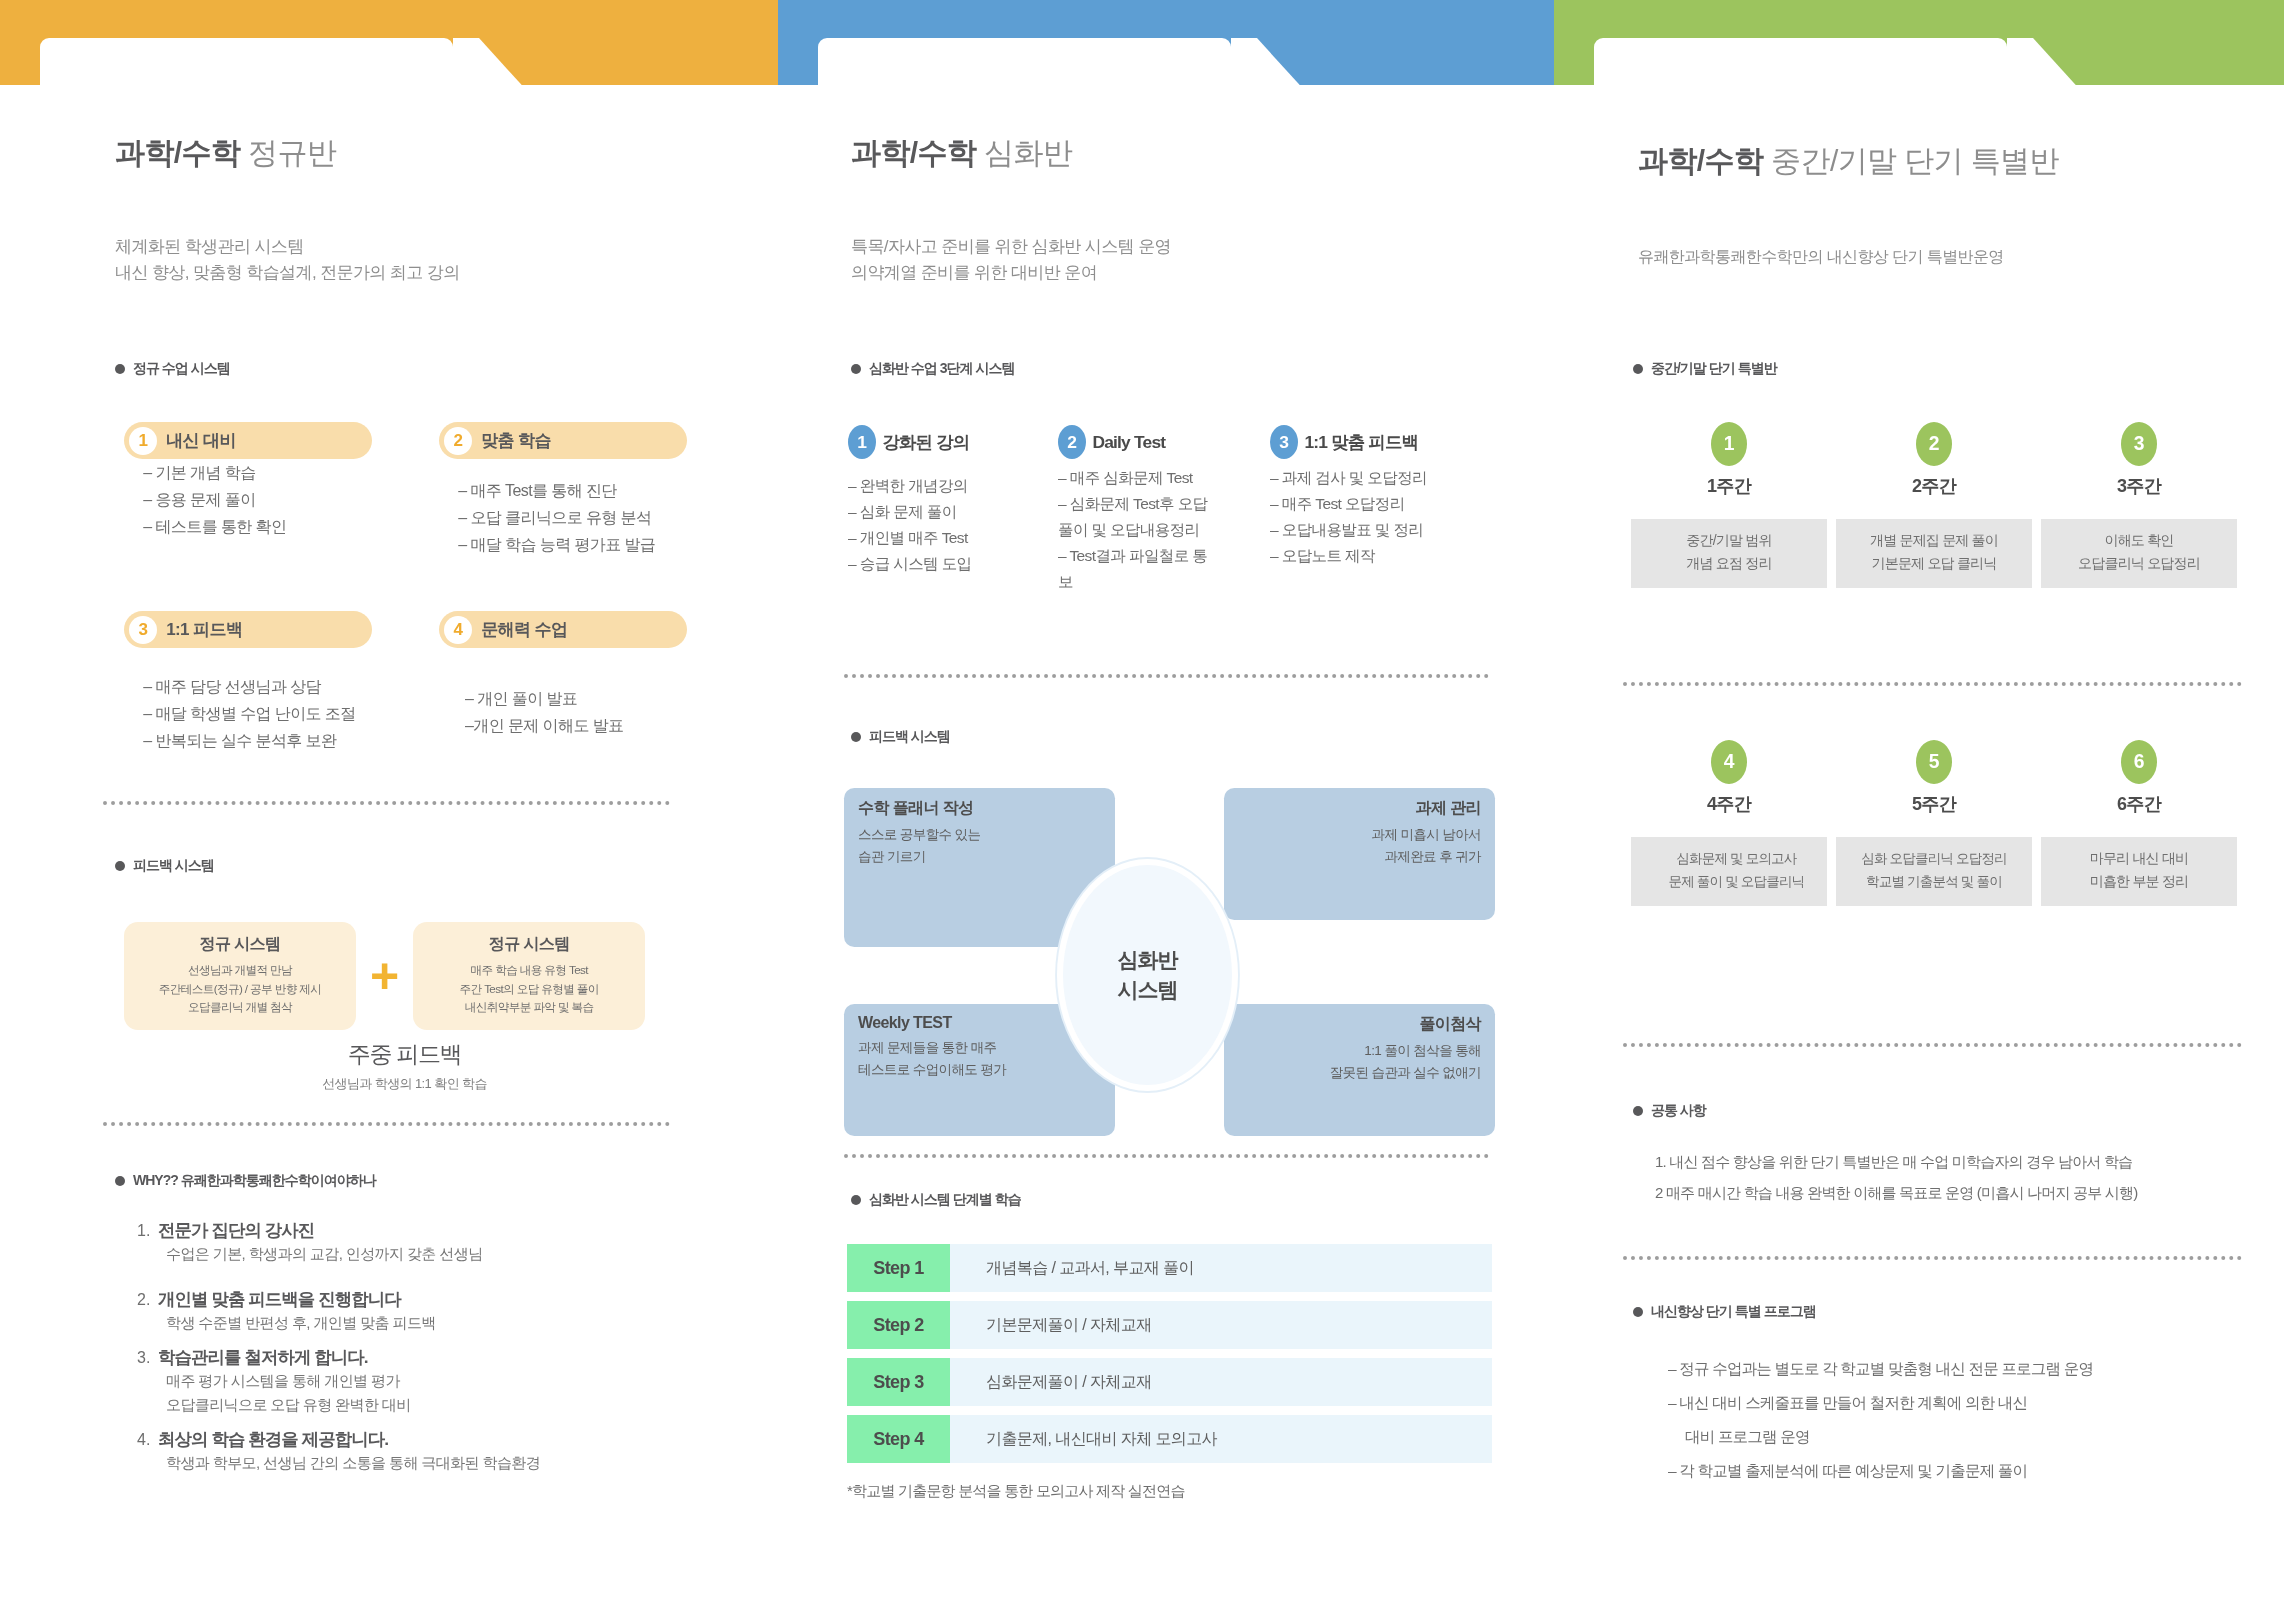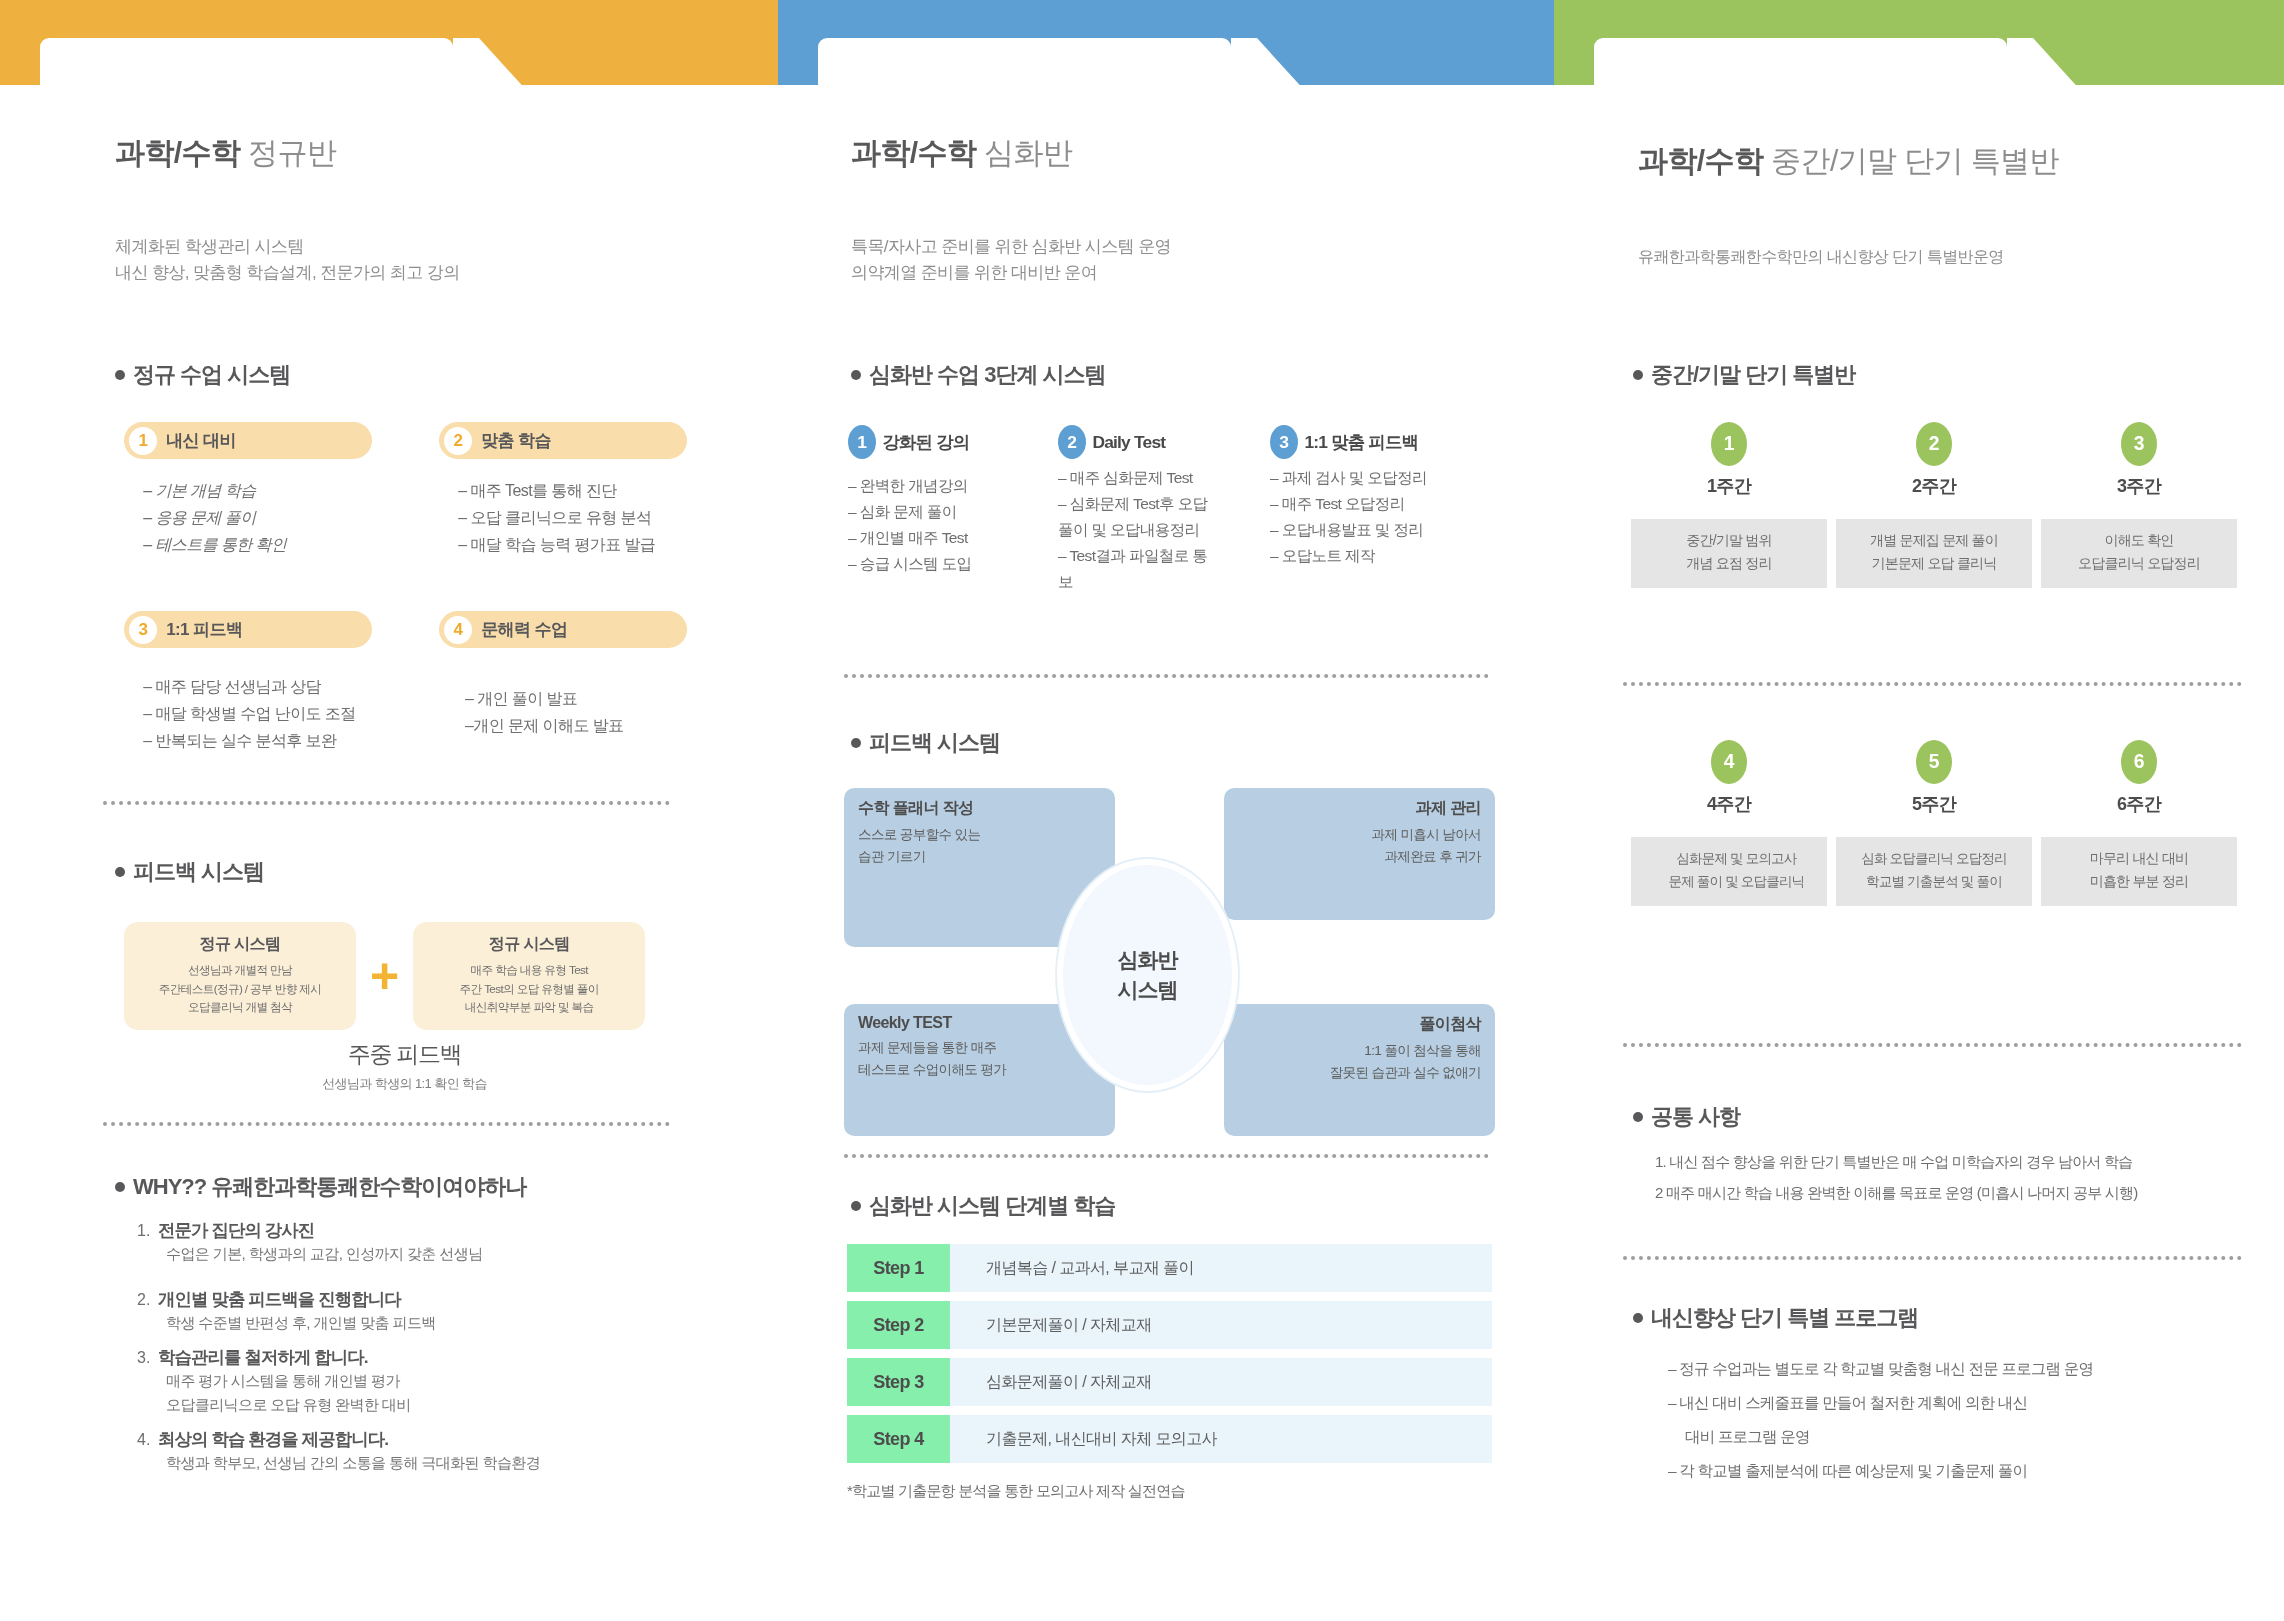--- a/index.html
+++ b/index.html
@@ -30,21 +30,21 @@
   .col { position:absolute; top:0; width:761px; height:1621px; padding:0; }
   .col-inner { position:absolute; left:0; right:0; }
 
   .col-title { font-size:30px; color:#7a7a7a; letter-spacing:-0.6px; white-space:nowrap; }
   .col-title b { color:#58585a; font-weight:bold; }
   .col-title span.light { font-weight:normal; color:#8d8d8d; }
 
   .col-sub { font-size:17px; line-height:26px; color:#8e8e8e; letter-spacing:-0.6px; white-space:nowrap; }
 
   .sec-head {
-    font-size:22px; font-weight:bold; color:#58585a; letter-spacing:-1px;
+    font-size:14px; font-weight:bold; color:#58585a; letter-spacing:-1px;
     display:flex; align-items:center; gap:7.7px; white-space:nowrap;text-align:right;
   }
   .sec-head .dot { width:10.3px; height:10.3px; border-radius:50%; background:#58585a; flex:0 0 auto; }
 
   .dotted {
     border-top: 4.5px dotted #8d8d8d; width:100%; opacity:.85;
   }
 
   
   .pill {
@@ -170,21 +170,21 @@
         <span class="dot"></span>
         <span>정규 수업 시스템</span>
       </div>
     </div>
 
     <div class="col-inner" style="left:124px; top:422px; width:248px;">
       <div class="pill">
         <div class="circ">1</div>
         <div class="lbl">내신 대비</div>
       </div>
-      <div class="bullets" style="margin-top:18px; padding-left:19.3px;font-style:italic;">
+      <div class="bullets" style="padding-left:19.3px;">
         <div>– 기본 개념 학습</div>
         <div>– 응용 문제 풀이</div>
         <div>– 테스트를 통한 확인</div>
       </div>
     </div>
 
     <div class="col-inner" style="left:439px; top:422px; width:248px;">
       <div class="pill">
         <div class="circ">2</div>
         <div class="lbl">맞춤 학습</div>

